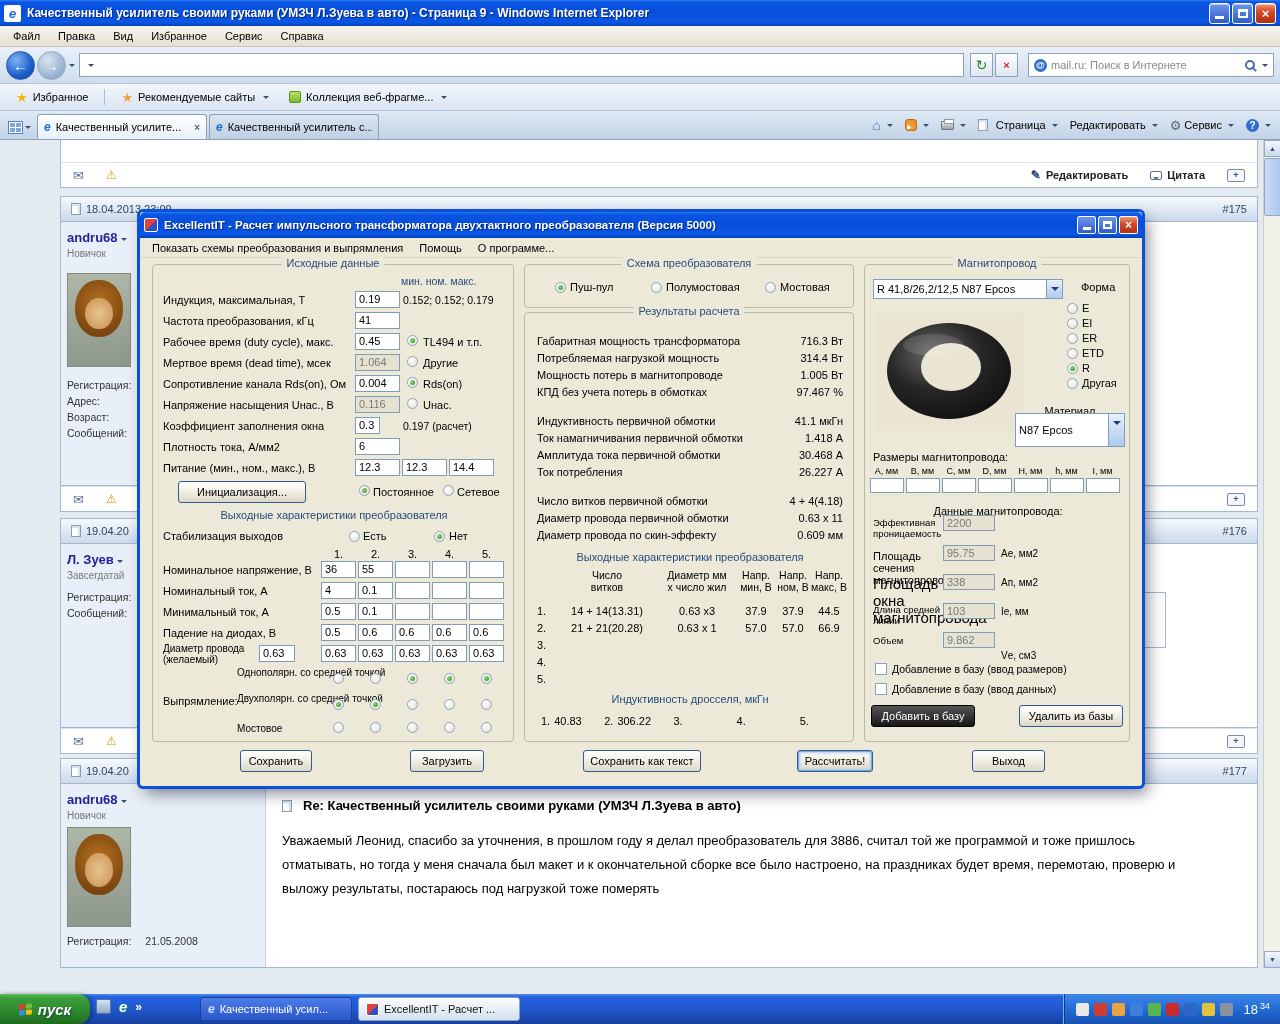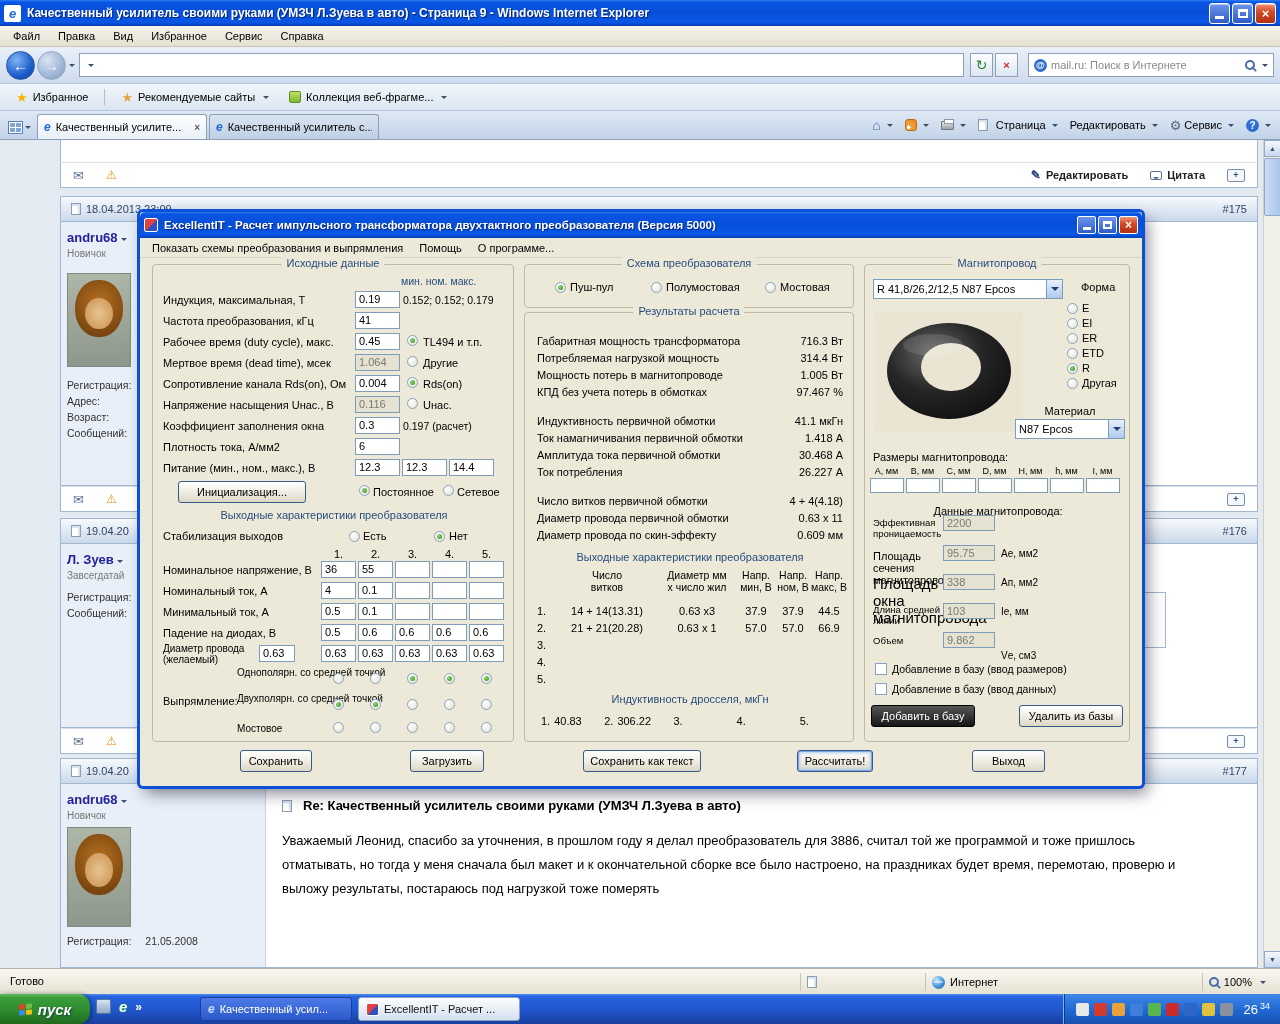--- a/index.html
+++ b/index.html
@@ -352,35 +352,20 @@
       </div>
     </div>
   </div>
 
   <div class="ab scroll">
     <span class="sbtn" style="top:0">▲</span>
     <span class="sthumb"></span>
     <span class="sbtn" style="bottom:0">▼</span>
   </div>
 
-  <div class="ab statusbar">
-    <span class="ab" style="left:10px;top:6px">Готово</span>
-    <span class="spane" style="left:800px">
-        <span class="docic" style="margin:0"></span>
-      </span>
-    <span class="spane" style="left:925px">
-      <span class="globe"></span>
-      <span>Интернет</span>
-    </span>
-    <span class="spane" style="right:8px;border-left:1px solid #C6C2B2">
-      <span class="mag"></span>
-      <span>100%</span>
-      <span class="tri"></span>
-    </span>
-  </div>
 
   <div class="ab dlg">
     <div class="dtb">
       <span class="appic"></span>
       <span class="dtxt">ExcellentIT - Расчет импульсного трансформатора двухтактного преобразователя (Версия 5000)</span>
       <span class="dwb">
           <span class="mini" style="margin-top:7px;width:8px"></span>
         </span>
       <span class="dwb">
           <span class="maxi" style="width:9px;height:8px"></span>
@@ -420,21 +405,21 @@
       <div class="fld" style="left:202px;top:110px;width:45px">0.004</div>
       <span class="rd sel" style="left:254px;top:112px"></span>
       <span class="rdl" style="left:270px;top:113px">Rds(on)</span>
 
       <span class="lbl" style="left:10px;top:134px">Напряжение насыщения Uнас., В</span>
       <div class="fld dis" style="left:202px;top:131px;width:45px">0.116</div>
       <span class="rd" style="left:254px;top:133px"></span>
       <span class="rdl" style="left:270px;top:134px">Uнас.</span>
 
       <span class="lbl" style="left:10px;top:155px">Коэффициент заполнения окна</span>
-      <div class="fld" style="left:202px;top:152px;width:45px">0.3</div>
+      <div class="fld" style="left:202px;top:152px;width:25px">0.3</div>
       <span class="lbl" style="left:250px;top:155px;font-size:10.5px">0.197 (расчет)</span>
 
       <span class="lbl" style="left:10px;top:176px">Плотность тока, А/мм2</span>
       <div class="fld" style="left:202px;top:173px;width:45px">6</div>
 
       <span class="lbl" style="left:10px;top:197px">Питание (мин., ном., макс.), В</span>
       <div class="fld" style="left:202px;top:194px;width:45px">12.3</div>
       <div class="fld" style="left:249px;top:194px;width:45px">12.3</div>
       <div class="fld" style="left:296px;top:194px;width:45px">14.4</div>
 
@@ -664,21 +649,21 @@
             <stop offset="0%" stop-color="#6A6A6A"></stop>
             <stop offset="45%" stop-color="#262626"></stop>
             <stop offset="100%" stop-color="#0A0A0A"></stop>
           </radialGradient>
         </defs>
         <path fill="url(#tor)" fill-rule="evenodd" d="M12 58a62 48 0 1 0 124 0a62 48 0 1 0 -124 0M46 54a30 24 0 1 0 60 0a30 24 0 1 0 -60 0"></path>
         <ellipse cx="58" cy="32" rx="30" ry="11" fill="#ffffff" opacity="0.12"></ellipse>
       </svg>
 
       <div class="lbl" style="left:150px;top:140px;width:110px;text-align:center">Материал</div>
-      <div class="combo" style="left:150px;top:154px;width:110px;height:20px">
+      <div class="combo" style="left:150px;top:148px;width:110px;height:34px">
         <span style="overflow:hidden">N87 Epcos</span>
         <span class="cba"></span>
       </div>
 
       <span class="lbl" style="left:8px;top:186px">Размеры магнитопровода:</span>
       <span class="lbl" style="left:4px;top:201px;width:35px;text-align:center;font-size:9px">А, мм</span>
       <span class="lbl" style="left:40px;top:201px;width:35px;text-align:center;font-size:9px">В, мм</span>
       <span class="lbl" style="left:76px;top:201px;width:35px;text-align:center;font-size:9px">С, мм</span>
       <span class="lbl" style="left:112px;top:201px;width:35px;text-align:center;font-size:9px">D, мм</span>
       <span class="lbl" style="left:148px;top:201px;width:35px;text-align:center;font-size:9px">Н, мм</span>
@@ -759,17 +744,17 @@
     <div class="tray">
       <span class="tic" style="background:#E8E8E8"></span>
       <span class="tic" style="background:#D23B2F"></span>
       <span class="tic" style="background:#E8A33D"></span>
       <span class="tic" style="background:#3D7FD9"></span>
       <span class="tic" style="background:#59B54E"></span>
       <span class="tic" style="background:#C82B2B"></span>
       <span class="tic" style="background:#2B66C8"></span>
       <span class="tic" style="background:#E0C23D"></span>
       <span class="tic" style="background:#8A92A0"></span>
-      <span class="clock"><span>26</span><span class="cm">34</span></span>
+      <span class="clock"><span>18</span><span class="cm">34</span></span>
     </div>
   </div>
 
 </div>
 
 </body></html>

